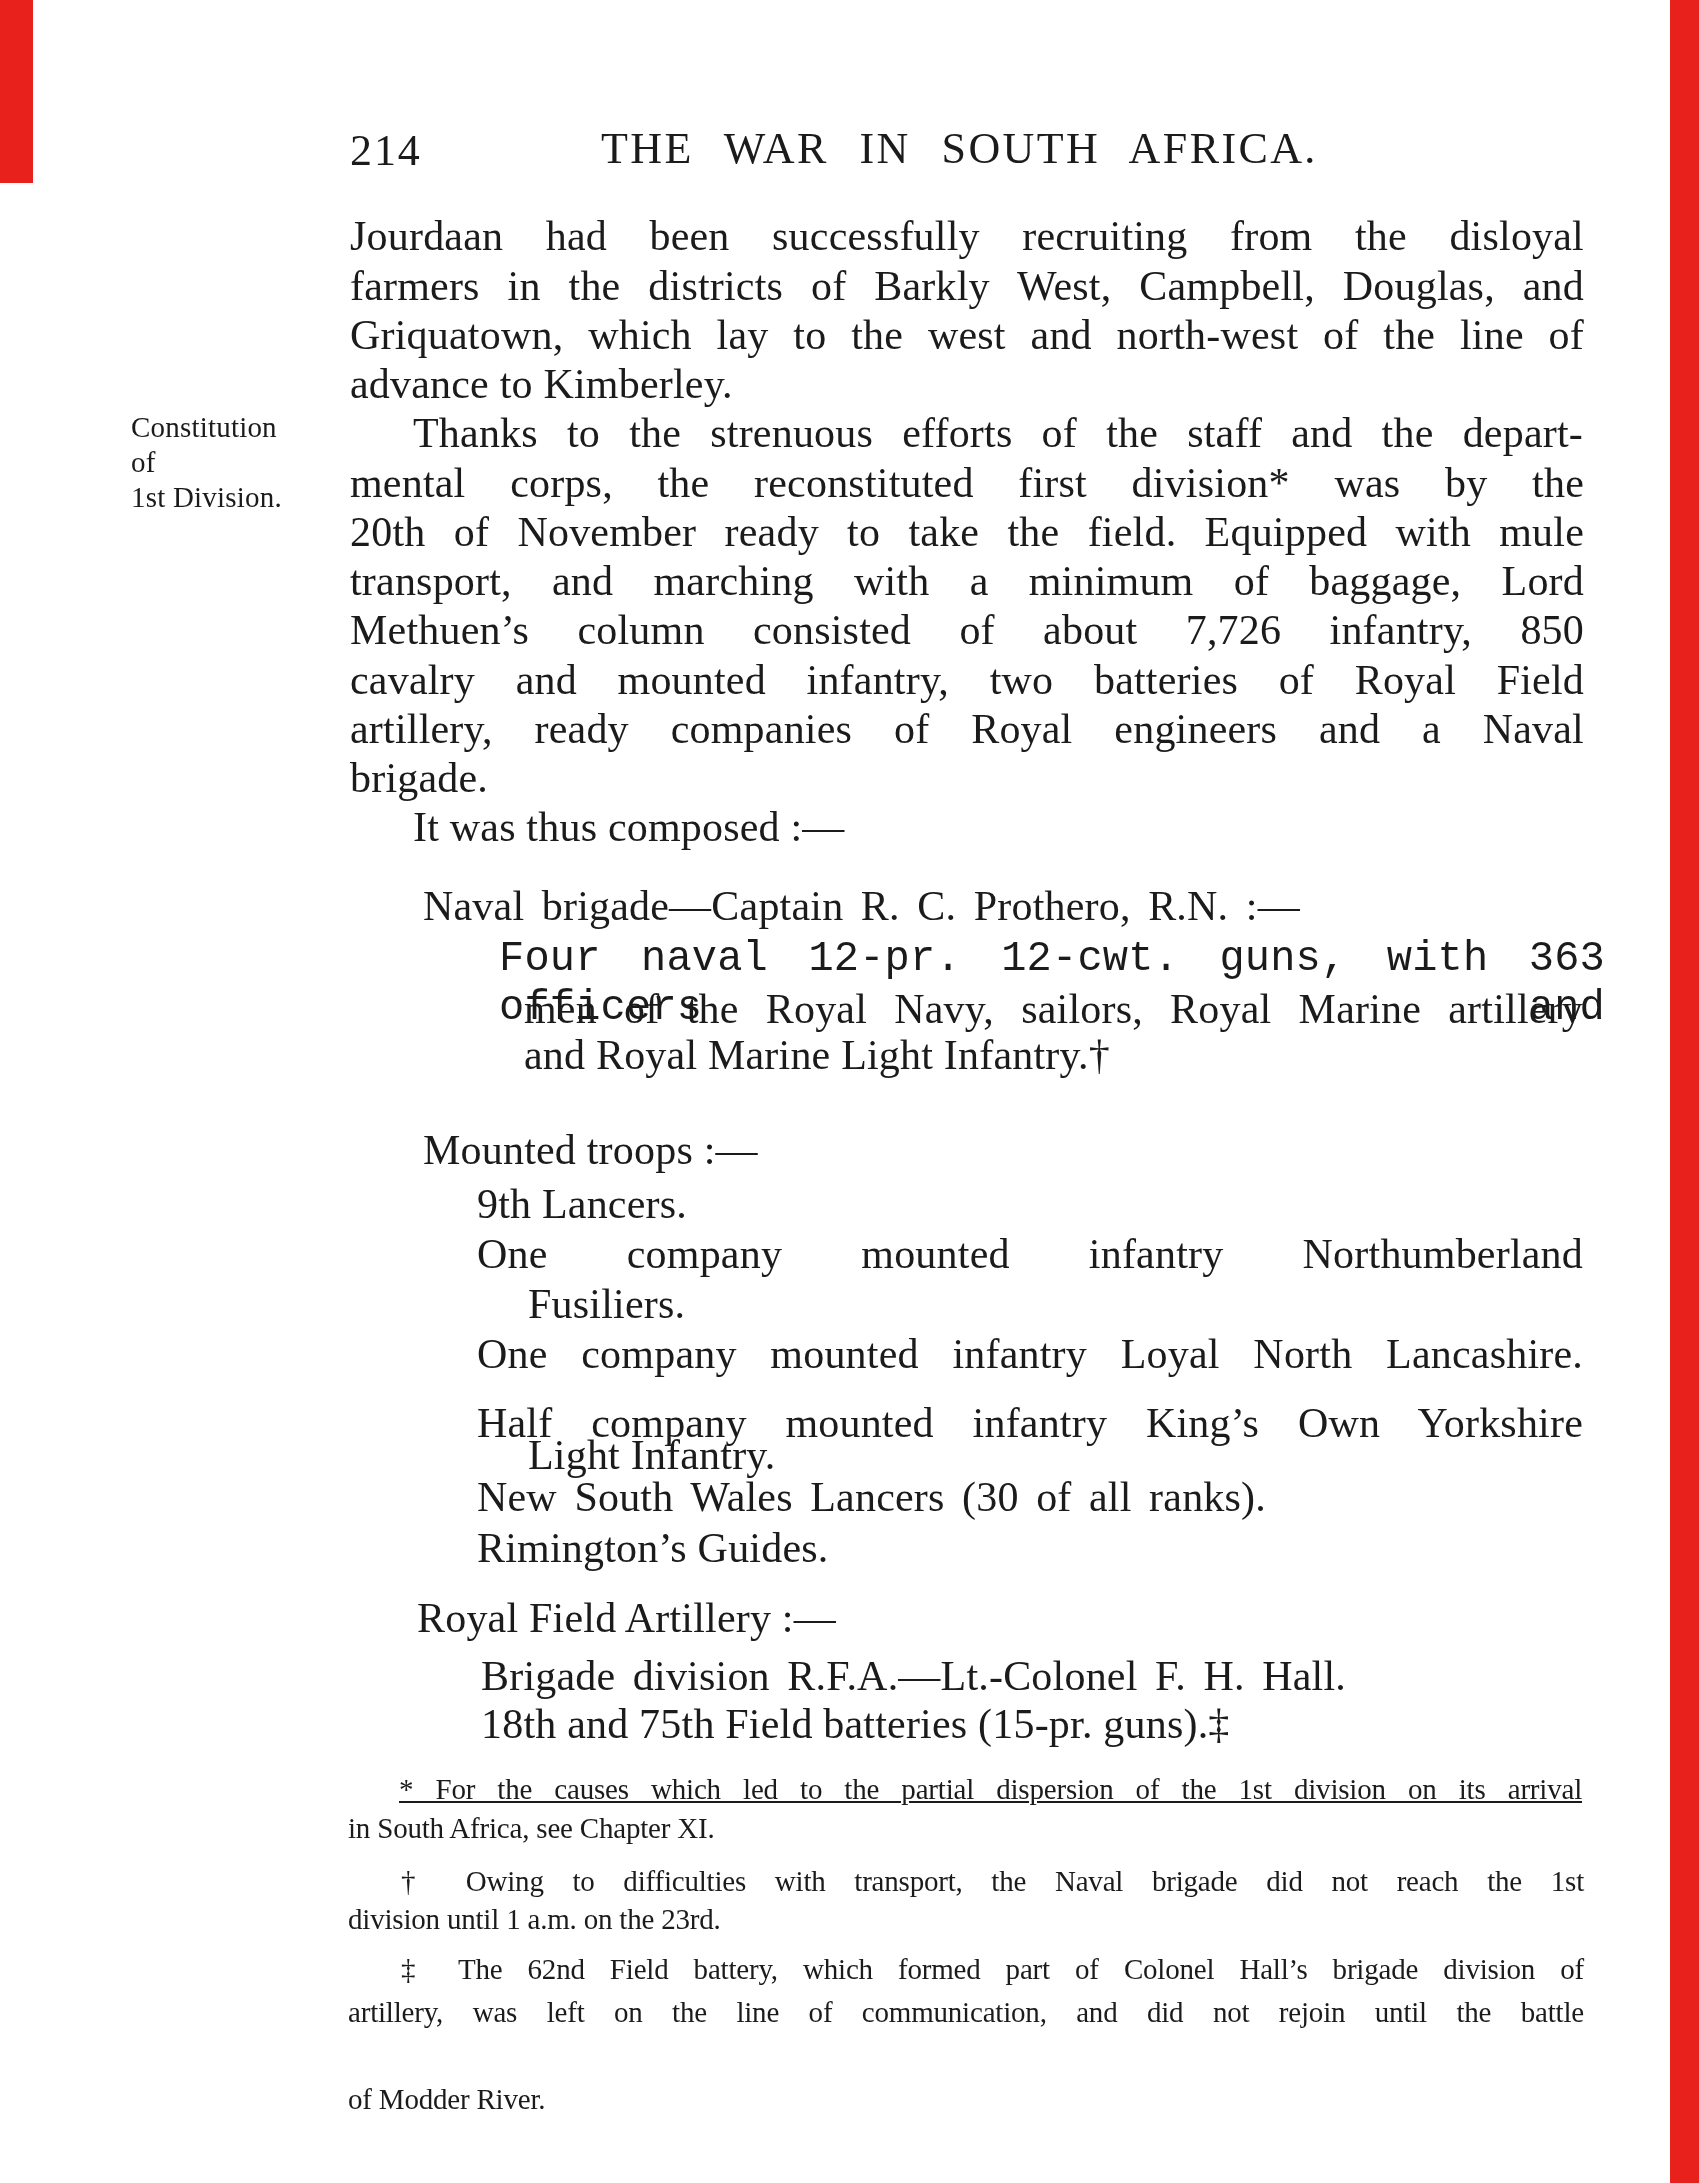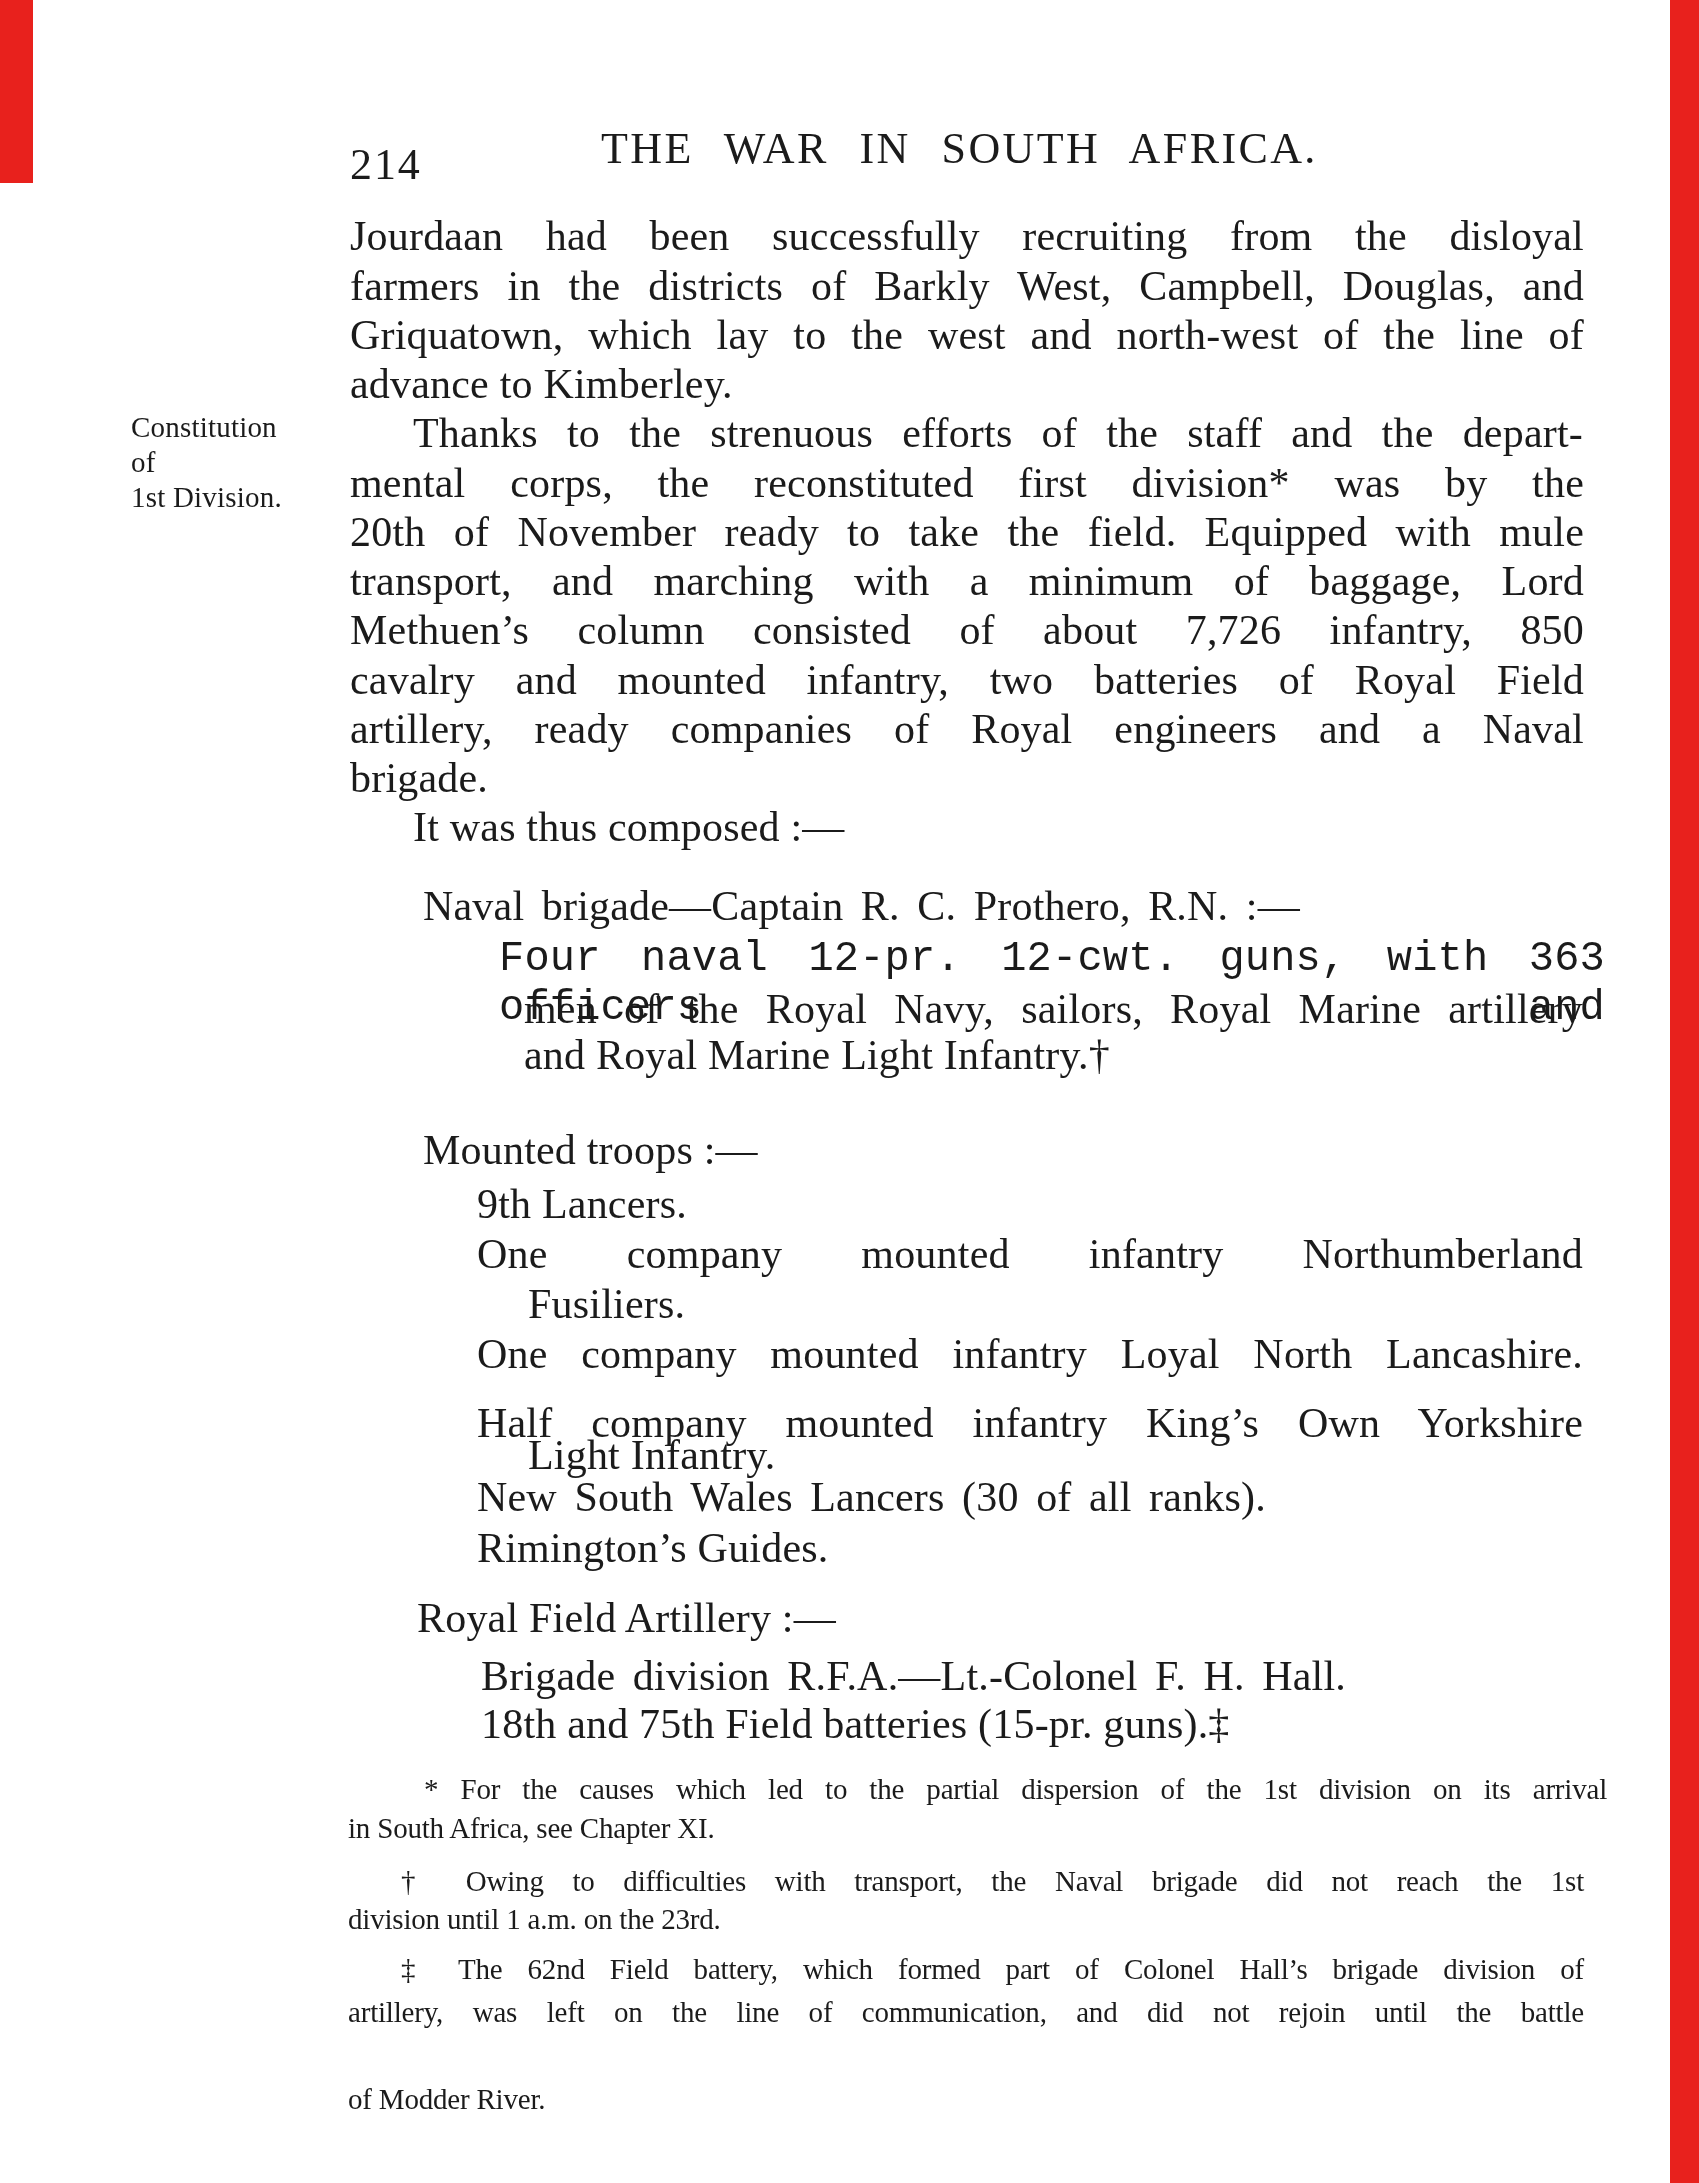--- a/index.html
+++ b/index.html
@@ -33,21 +33,21 @@
   .wsp{word-spacing:6.8px;}
 </style>
 </head>
 <body>
 
 <div class="page" style="background: rgb(255, 255, 255); color: rgb(27, 27, 27);">
 
   <div class="edge left" style="background: rgb(232, 33, 29);"></div>
   <div class="edge right" style="background: rgb(232, 33, 29);"></div>
 
-  <div class="line pgnum" style="left:350px;top:140px;">214</div>
+  <div class="line pgnum" style="left:350px;top:126px;">214</div>
   <div class="line htitle" style="left:601px;top:124px;">THE WAR IN SOUTH AFRICA.</div>
 
   <div class="line mnote" style="left:131px;top:410px;">Constitution</div>
   <div class="line mnote" style="left:131px;top:445px;">of</div>
   <div class="line mnote" style="left:131px;top:480px;">1st Division.</div>
 
   <div class="line j" style="left:350px;top:212px;width:1234px;">Jourdaan had been successfully recruiting from the disloyal</div>
   <div class="line j" style="left:350px;top:262px;width:1234px;">farmers in the districts of Barkly West, Campbell, Douglas, and</div>
   <div class="line j" style="left:350px;top:311px;width:1234px;">Griquatown, which lay to the west and north-west of the line of</div>
   <div class="line" style="left:350px;top:360px;">advance to Kimberley.</div>
@@ -75,21 +75,21 @@
   <div class="line j" style="left:477px;top:1330px;width:1106px;">One company mounted infantry Loyal North Lancashire.</div>
   <div class="line j" style="left:477px;top:1399px;width:1106px;">Half company mounted infantry King’s Own Yorkshire</div>
   <div class="line" style="left:528px;top:1431px;">Light Infantry.</div>
   <div class="line wsp" style="left:477px;top:1473px;">New South Wales Lancers (30 of all ranks).</div>
   <div class="line" style="left:477px;top:1524px;">Rimington’s Guides.</div>
 
   <div class="line" style="left:417px;top:1594px;">Royal Field Artillery :—</div>
   <div class="line wsp" style="left:481px;top:1652px;">Brigade division R.F.A.—Lt.-Colonel F. H. Hall.</div>
   <div class="line" style="left:481px;top:1700px;">18th and 75th Field batteries (15-pr. guns).‡</div>
 
-  <div class="line fn j" style="left:424px;top:1770px;width:1183px;">* For the causes which led to the partial dispersion of the 1st division on its arrival</div>
+  <div class="line fn j" style="left:399px;top:1770px;width:1183px;text-decoration:underline;">* For the causes which led to the partial dispersion of the 1st division on its arrival</div>
   <div class="line fn" style="left:348px;top:1809px;">in South Africa, see Chapter XI.</div>
 
   <div class="line fn j" style="left:401px;top:1862px;width:1183px;">† Owing to difficulties with transport, the Naval brigade did not reach the 1st</div>
   <div class="line fn" style="left:348px;top:1900px;">division until 1 a.m. on the 23rd.</div>
 
   <div class="line fn j" style="left:401px;top:1950px;width:1183px;">‡ The 62nd Field battery, which formed part of Colonel Hall’s brigade division of</div>
   <div class="line fn j" style="left:348px;top:1993px;width:1236px;">artillery, was left on the line of communication, and did not rejoin until the battle</div>
   <div class="line fn" style="left:348px;top:2033px;margin-top:47px;">of Modder River.</div>
 
 </div>

